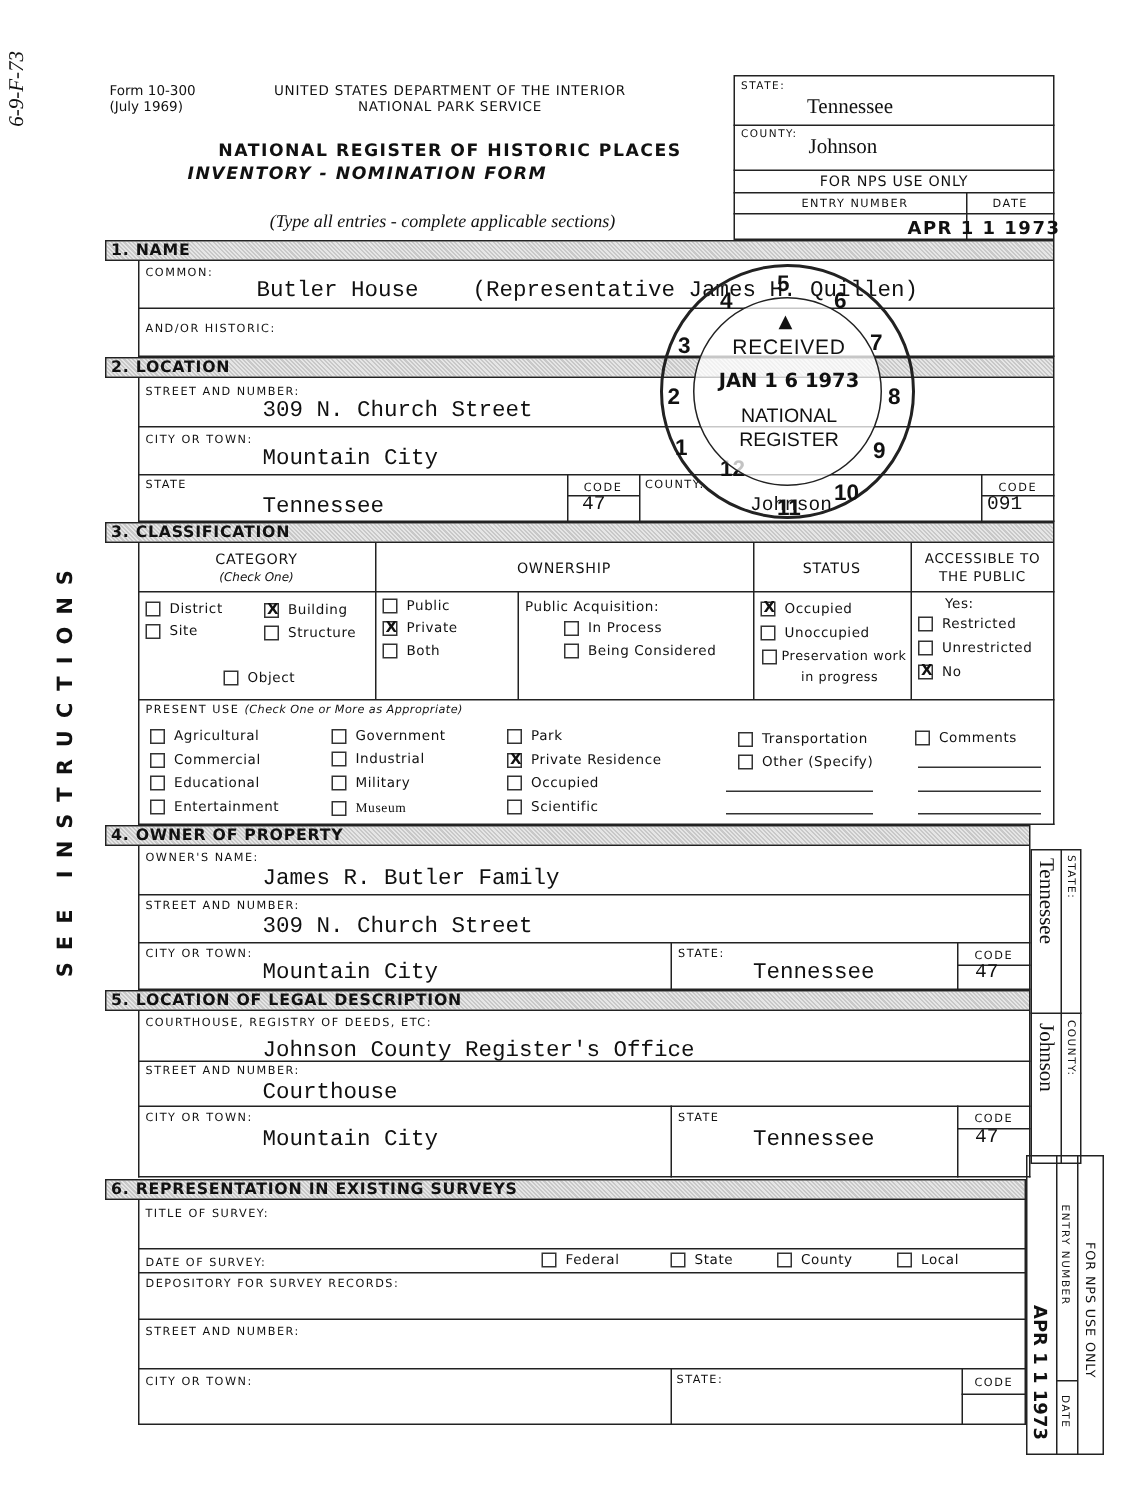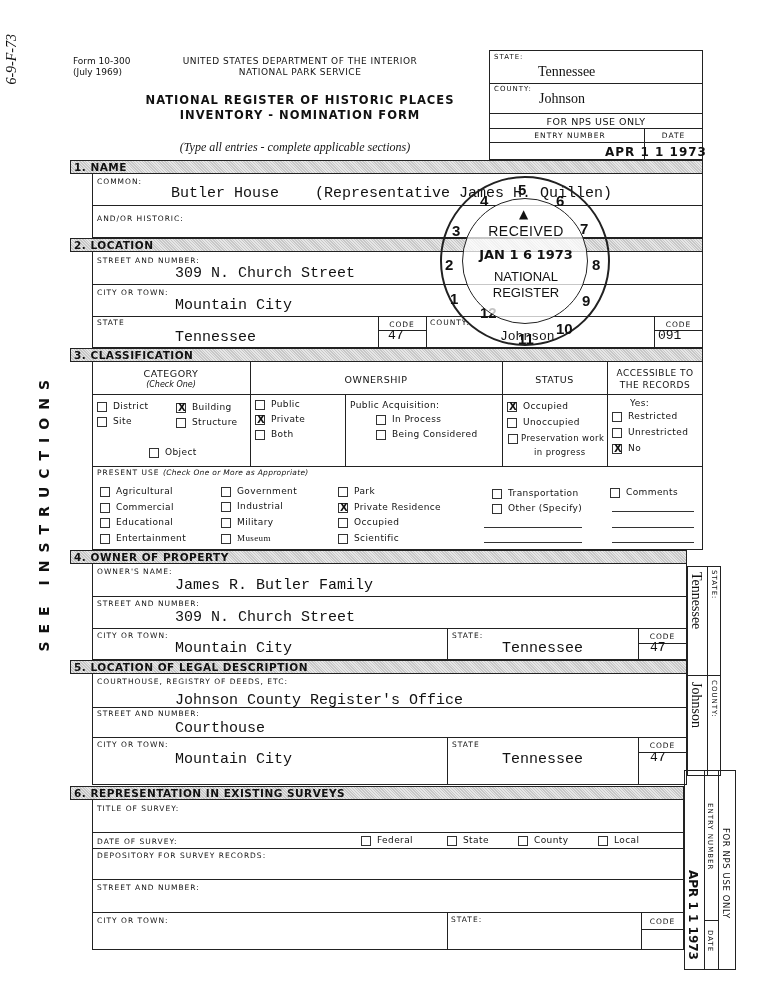--- a/index.html
+++ b/index.html
@@ -30,21 +30,21 @@
 
 <div class="vtext serif" style="left:4px; top:34px; font-size:14px; transform: rotate(180deg); font-style: italic;">6-9-F-73</div>
 
 <div class="vtext" style="left:36px; top:372px; font-size:14px; letter-spacing:8px; font-weight:bold; transform: rotate(180deg);">SEE INSTRUCTIONS</div>
 
 <div class="abs" style="left:73px; top:56px; font-size:9px;">Form 10-300</div>
 <div class="abs" style="left:73px; top:67px; font-size:9px;">(July 1969)</div>
 <div class="abs" style="left:140px; top:56px; width:320px; text-align:center; font-size:9px; letter-spacing:0.5px;">UNITED STATES DEPARTMENT OF THE INTERIOR</div>
 <div class="abs" style="left:140px; top:67px; width:320px; text-align:center; font-size:9px; letter-spacing:0.5px;">NATIONAL PARK SERVICE</div>
 <div class="abs" style="left:125px; top:93px; width:350px; text-align:center; font-size:11.5px; font-weight:bold; letter-spacing:1px;">NATIONAL REGISTER OF HISTORIC PLACES</div>
-<div class="abs" style="left:125px; top:108px; width:350px; text-align:center; font-size:11.5px; font-weight:bold; letter-spacing:1px;">INVENTORY - NOMINATION FORM</div>
+<div class="abs" style="left:125px; top:108px; width:350px; text-align:left; font-size:11.5px; font-weight:bold; letter-spacing:1px;font-style:italic;">INVENTORY - NOMINATION FORM</div>
 <div class="abs serif" style="left:120px; top:140px; width:350px; text-align:center; font-size:12px; font-style:italic;">(Type all entries - complete applicable sections)</div>
 
 <div class="abs box" style="left:489px; top:50px; width:214px; height:110px;"></div>
 <div class="abs lbl" style="left:494px; top:53px; font-size:7px;">STATE:</div>
 <div class="abs serif" style="left:538px; top:64px; font-size:14px;">Tennessee</div>
 <div class="hline" style="left:489px; top:83px; width:214px;"></div>
 <div class="abs lbl" style="left:494px; top:85px; font-size:7px;">COUNTY:</div>
 <div class="abs serif" style="left:539px; top:91px; font-size:14px;">Johnson</div>
 <div class="hline" style="left:489px; top:113px; width:214px;"></div>
 <div class="abs" style="left:489px; top:116px; width:214px; text-align:center; font-size:9.5px; letter-spacing:0.5px;">FOR NPS USE ONLY</div>
@@ -118,21 +118,21 @@
 <div class="vline" style="left:502px; top:362px; height:104px;"></div>
 <div class="vline" style="left:607px; top:362px; height:104px;"></div>
 <div class="vline" style="left:345px; top:394px; height:72px;"></div>
 <div class="hline" style="left:92px; top:394px; width:611px;"></div>
 <div class="hline" style="left:92px; top:466px; width:611px;"></div>
 
 <div class="abs" style="left:92px; top:368px; width:158px; text-align:center; font-size:9.5px; letter-spacing:0.5px;">CATEGORY</div>
 <div class="abs" style="left:92px; top:380px; width:158px; text-align:center; font-size:8px; font-style:italic;">(Check One)</div>
 <div class="abs" style="left:250px; top:374px; width:252px; text-align:center; font-size:9.5px; letter-spacing:0.5px;">OWNERSHIP</div>
 <div class="abs" style="left:502px; top:374px; width:105px; text-align:center; font-size:9.5px; letter-spacing:0.5px;">STATUS</div>
-<div class="abs" style="left:607px; top:367px; width:96px; text-align:center; font-size:9px; letter-spacing:0.5px; line-height:12px;">ACCESSIBLE TO THE RECORDS</div>
+<div class="abs" style="left:607px; top:367px; width:96px; text-align:center; font-size:9px; letter-spacing:0.5px; line-height:12px;">ACCESSIBLE TO THE PUBLIC</div>
 
 <div class="opt" style="left:97px; top:401px;"><span class="cb"></span><span>District</span></div>
 <div class="opt" style="left:176px; top:402px;"><span class="cb x"></span><span>Building</span></div>
 <div class="opt" style="left:97px; top:416px;"><span class="cb"></span><span>Site</span></div>
 <div class="opt" style="left:176px; top:417px;"><span class="cb"></span><span>Structure</span></div>
 <div class="opt" style="left:149px; top:432px;margin-top:15px;"><span class="cb"></span><span>Object</span></div>
 
 <div class="opt" style="left:255px; top:399px;"><span class="cb"></span><span>Public</span></div>
 <div class="opt" style="left:255px; top:414px;"><span class="cb x"></span><span>Private</span></div>
 <div class="opt" style="left:255px; top:429px;"><span class="cb"></span><span>Both</span></div>

